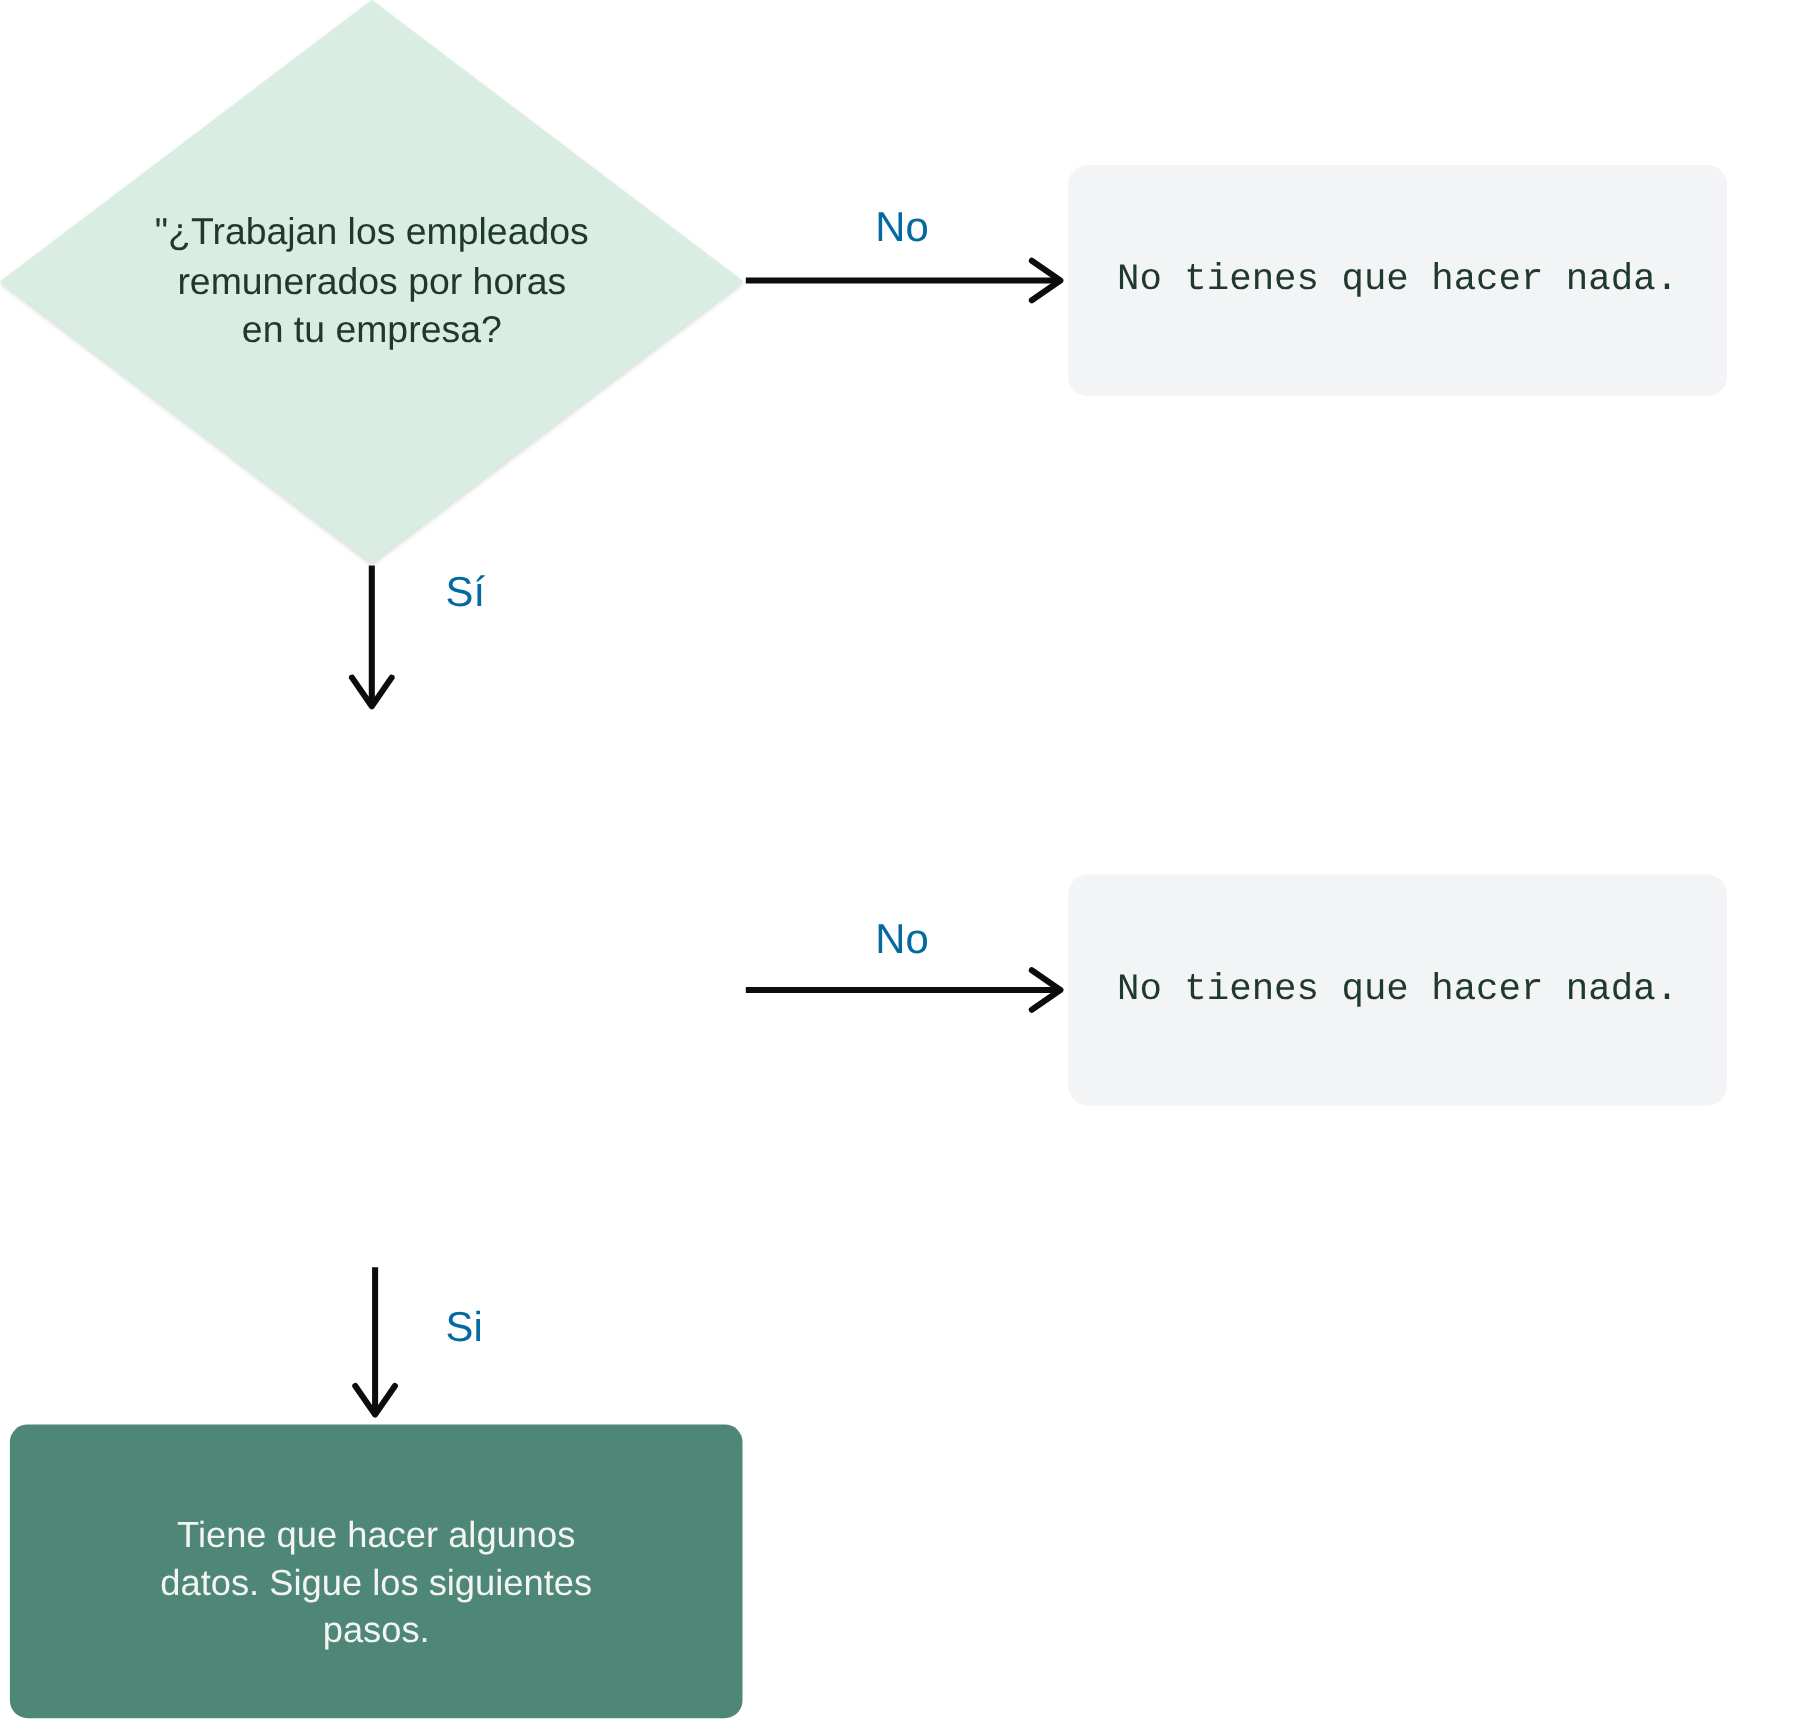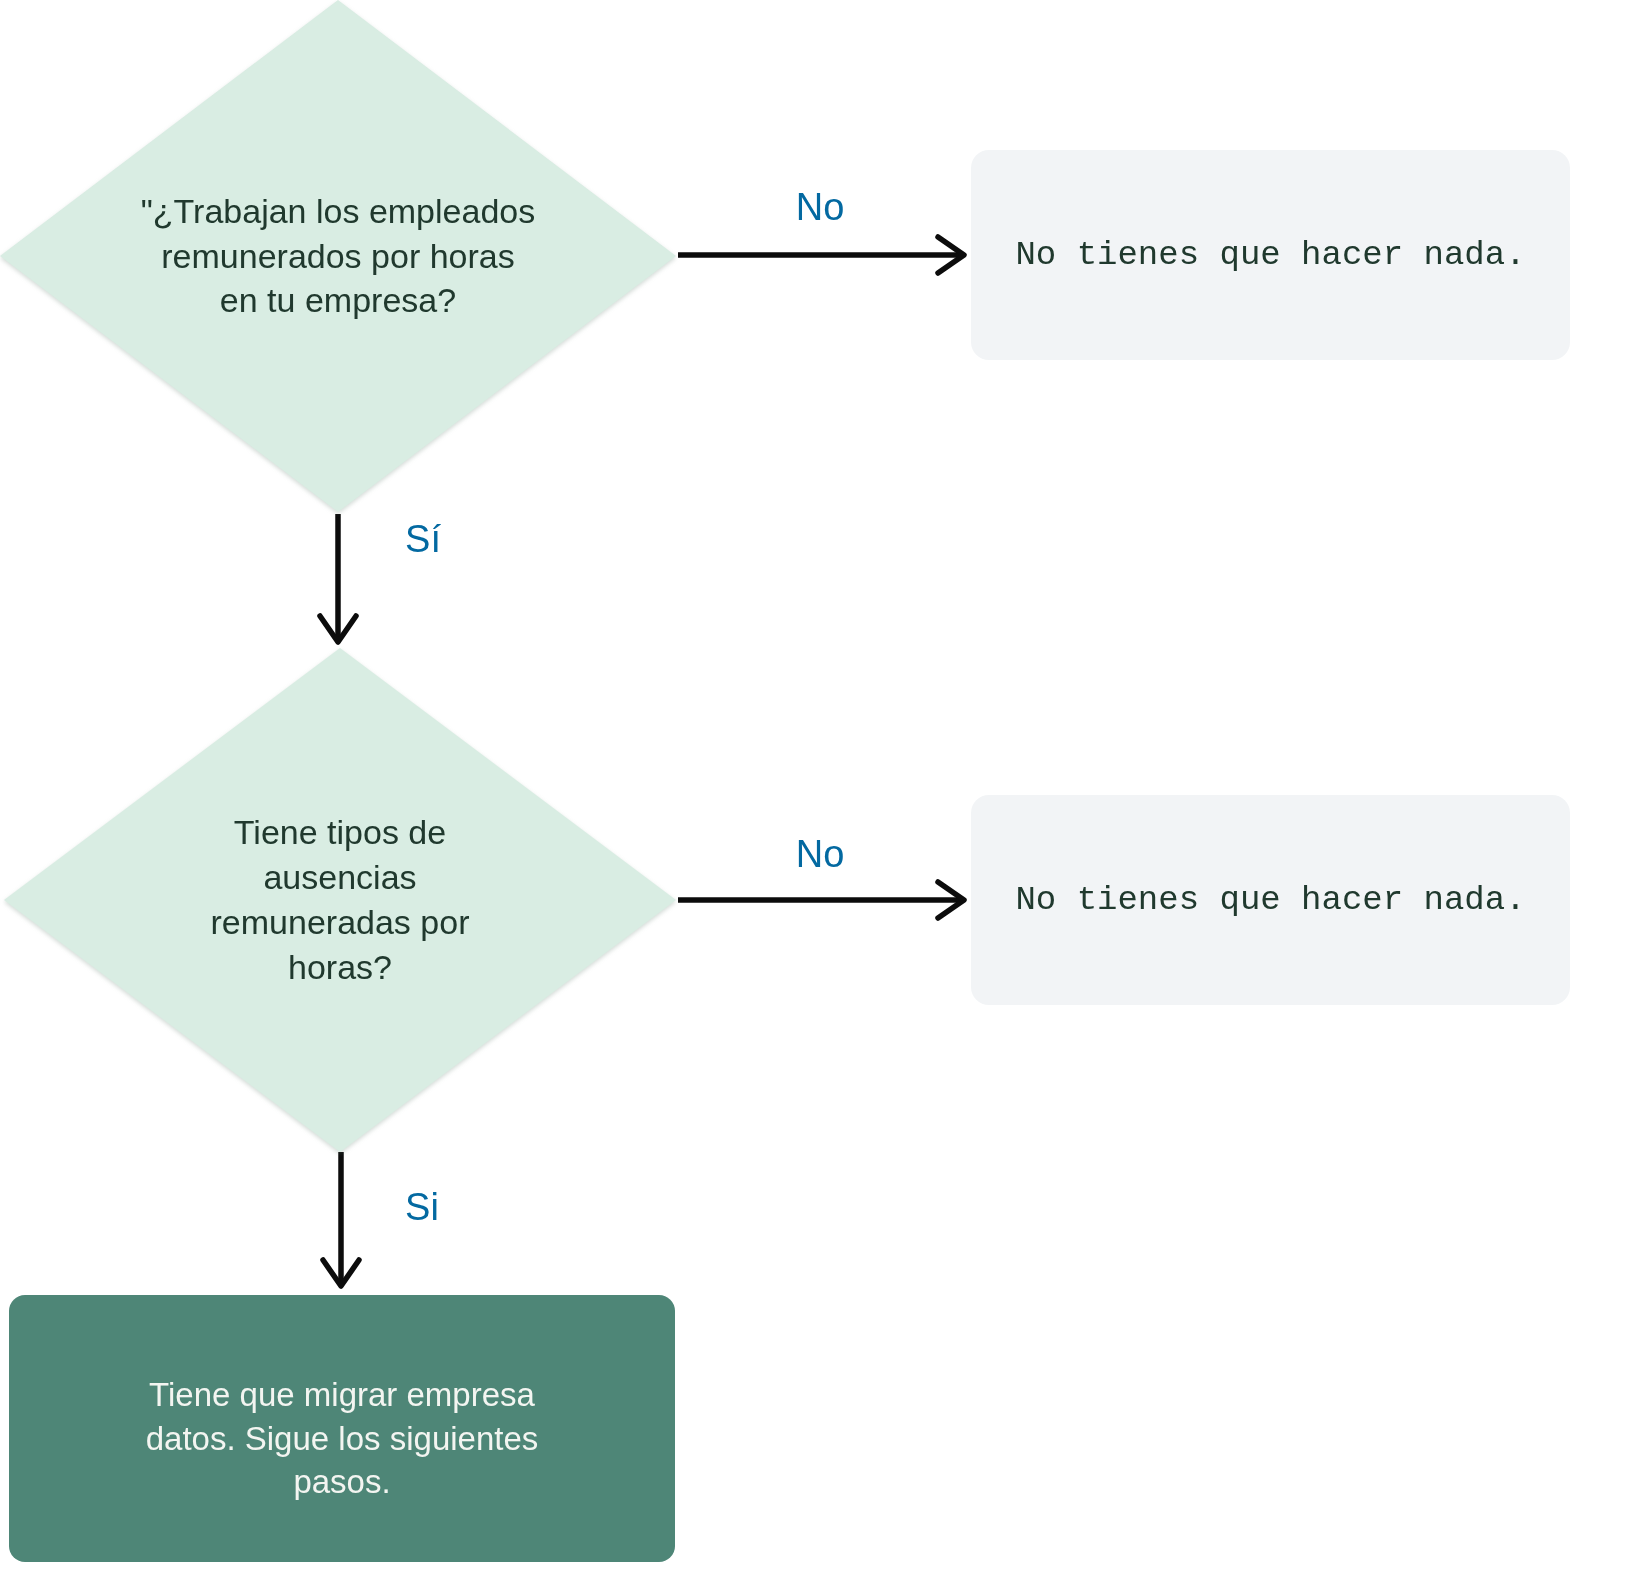--- a/index.html
+++ b/index.html
@@ -87,35 +87,27 @@
       <div class="node-text">"¿Trabajan los empleados
 remunerados por horas
 en tu empresa?</div>
     </div>
   </div>
 
   <div class="result-box" id="result1">
     <div class="node-text">No tienes que hacer nada.</div>
   </div>
 
-  <div class="diamond-wrap" id="diamond2-wrap">
-    <div class="diamond">
-      <div class="node-text">Tiene tipos de
-ausencias
-remuneradas por
-horas?</div>
-    </div>
-  </div>
 
   <div class="result-box" id="result2">
     <div class="node-text">No tienes que hacer nada.</div>
   </div>
 
   <div id="action-box">
-    <div class="node-text">Tiene que migrar empresa
+    <div class="node-text">Tiene que hacer algunos
 datos. Sigue los siguientes
 pasos.</div>
   </div>
 
   <div class="edge-label" id="label-no1">No</div>
   <div class="edge-label" id="label-yes1">Sí</div>
   <div class="edge-label" id="label-no2">No</div>
   <div class="edge-label" id="label-yes2">Si</div>
 
 </div>

